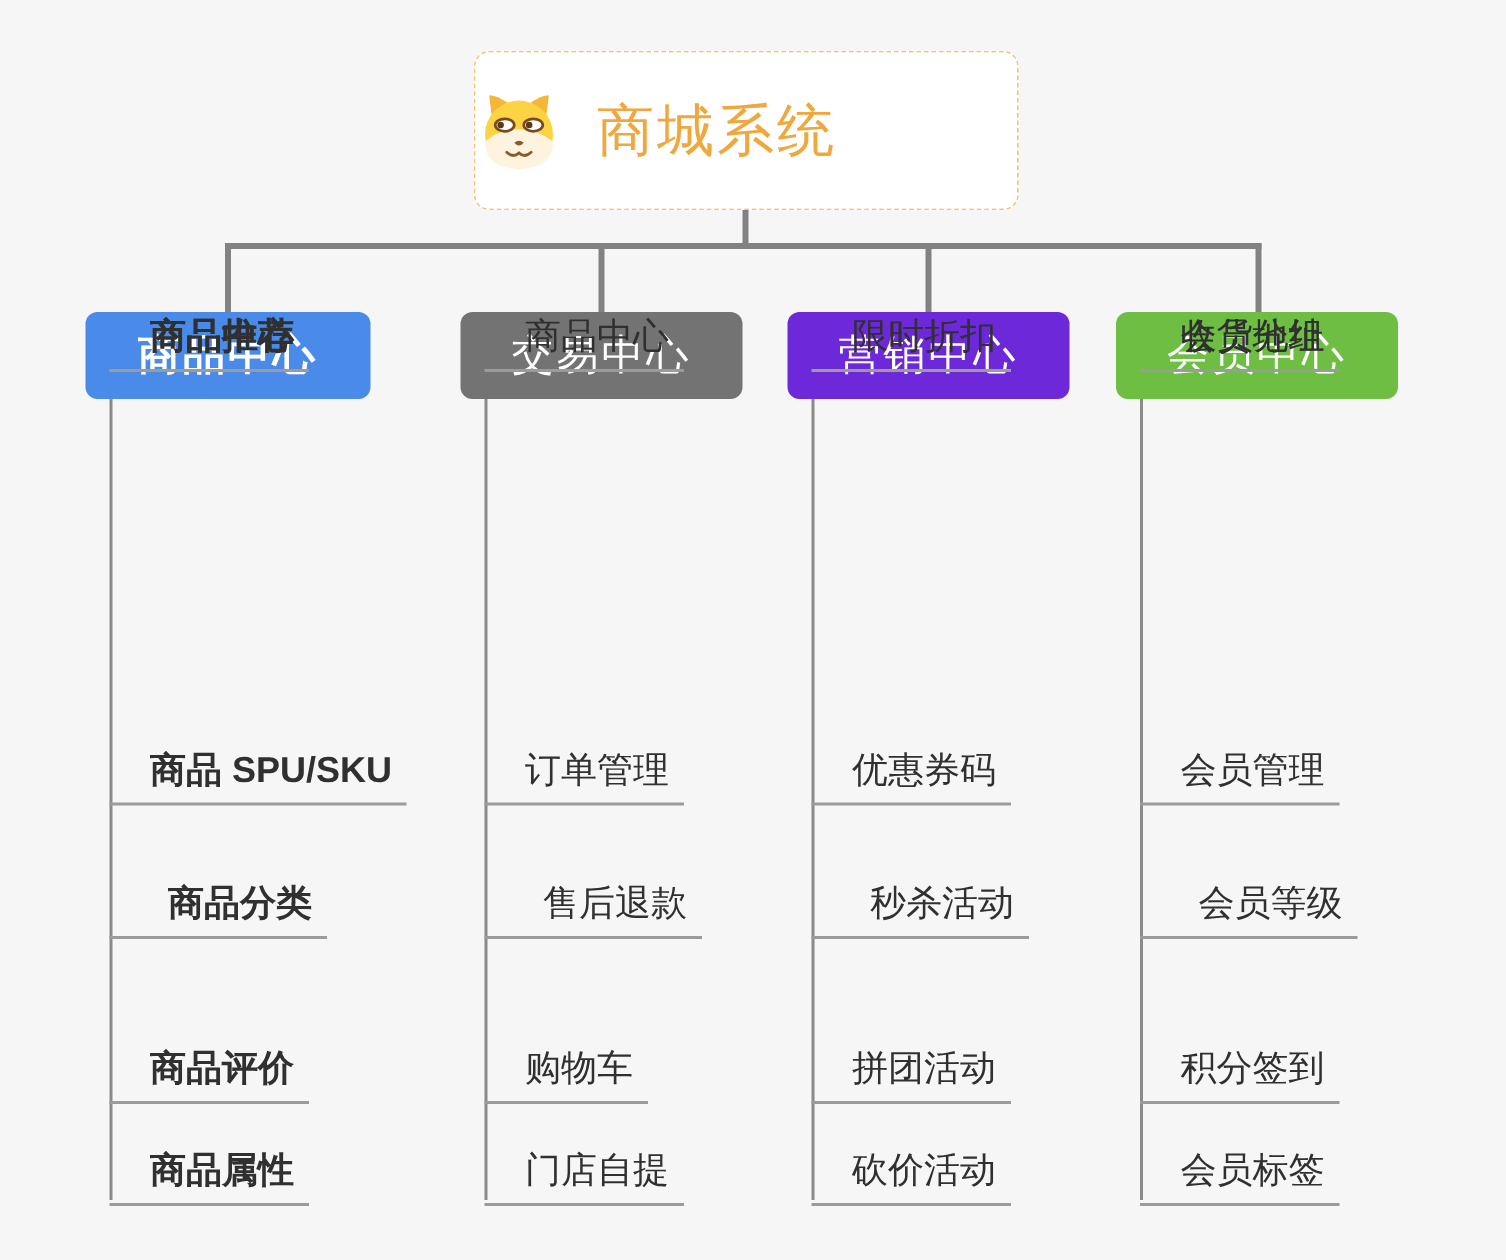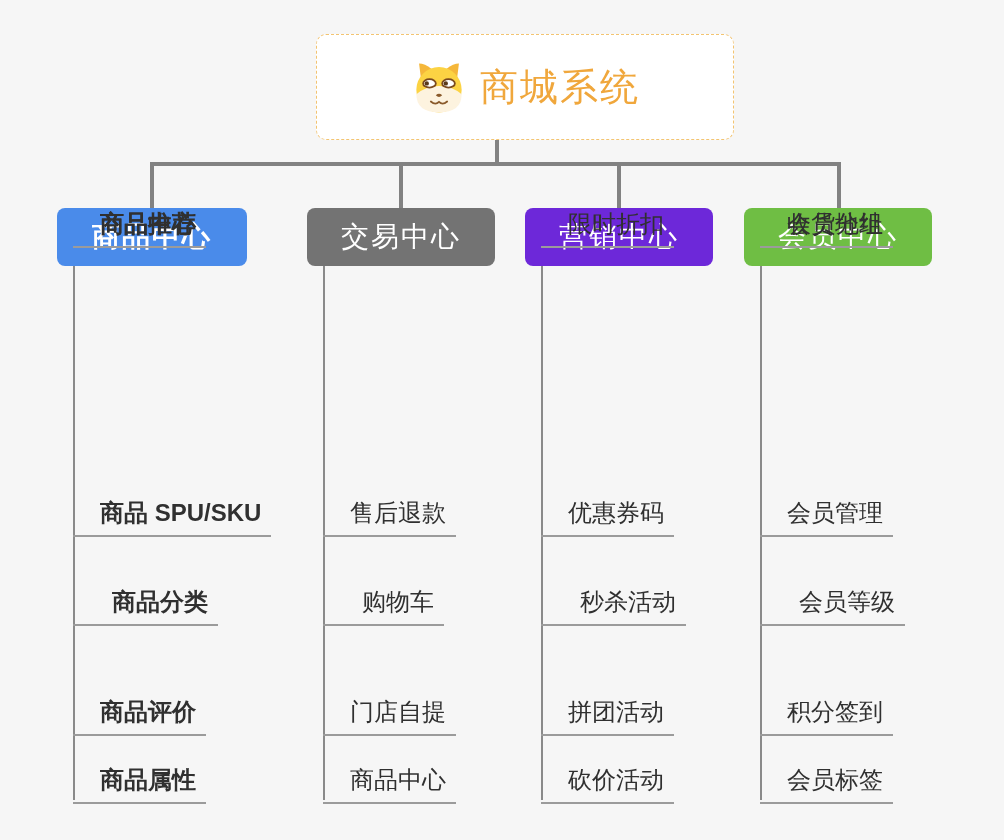--- a/index.html
+++ b/index.html
@@ -8,26 +8,26 @@
     font-family: "Liberation Sans", "DejaVu Sans", sans-serif;
     background: #f6f6f6;
     position: relative;
     overflow: hidden;
   }
   .canvas { position: absolute; inset: 0; width: 1004px; height: 840px; }
 
   
   .root-node {
     position: absolute; left: 316px; top: 34px;
-    width: 418px; height: 106px;
+    width: 363px; height: 106px;
     background: #ffffff;
     border: 1px dashed #f3c471;
     border-radius: 10px;
-    display: flex; align-items: center; justify-content: center;
-    gap: 12px;
+    display: flex; align-items: center; justify-content: flex-start;
+    gap: 23px;
   }
   .root-title {
     font-size: 38px; letter-spacing: 2px;
     color: #f0a73c; font-weight: 500;
     white-space: nowrap;
   }
   .root-icon { width: 58px; height: 58px; flex: 0 0 auto; }
 
   
   .line { position: absolute; background: #828282; }
@@ -107,20 +107,21 @@
     <div class="leaf">商品分类</div>
     <div class="leaf">商品评价</div>
     <div class="leaf">商品属性</div>
     <div class="leaf">商品推荐</div>
     <div class="leaf">商品中心</div>
   </div>
 
   <div class="branch col-2">
     <div class="branch-header" style="background: #737373;">交易中心</div>
     <div class="trunk"></div>
+    <div class="leaf">订单管理</div>
     <div class="leaf">售后退款</div>
     <div class="leaf">购物车</div>
     <div class="leaf">门店自提</div>
     <div class="leaf">商品中心</div>
   </div>
 
   <div class="branch col-3">
     <div class="branch-header" style="background: #6d28d9;">营销中心</div>
     <div class="trunk"></div>
     <div class="leaf">优惠券码</div>

